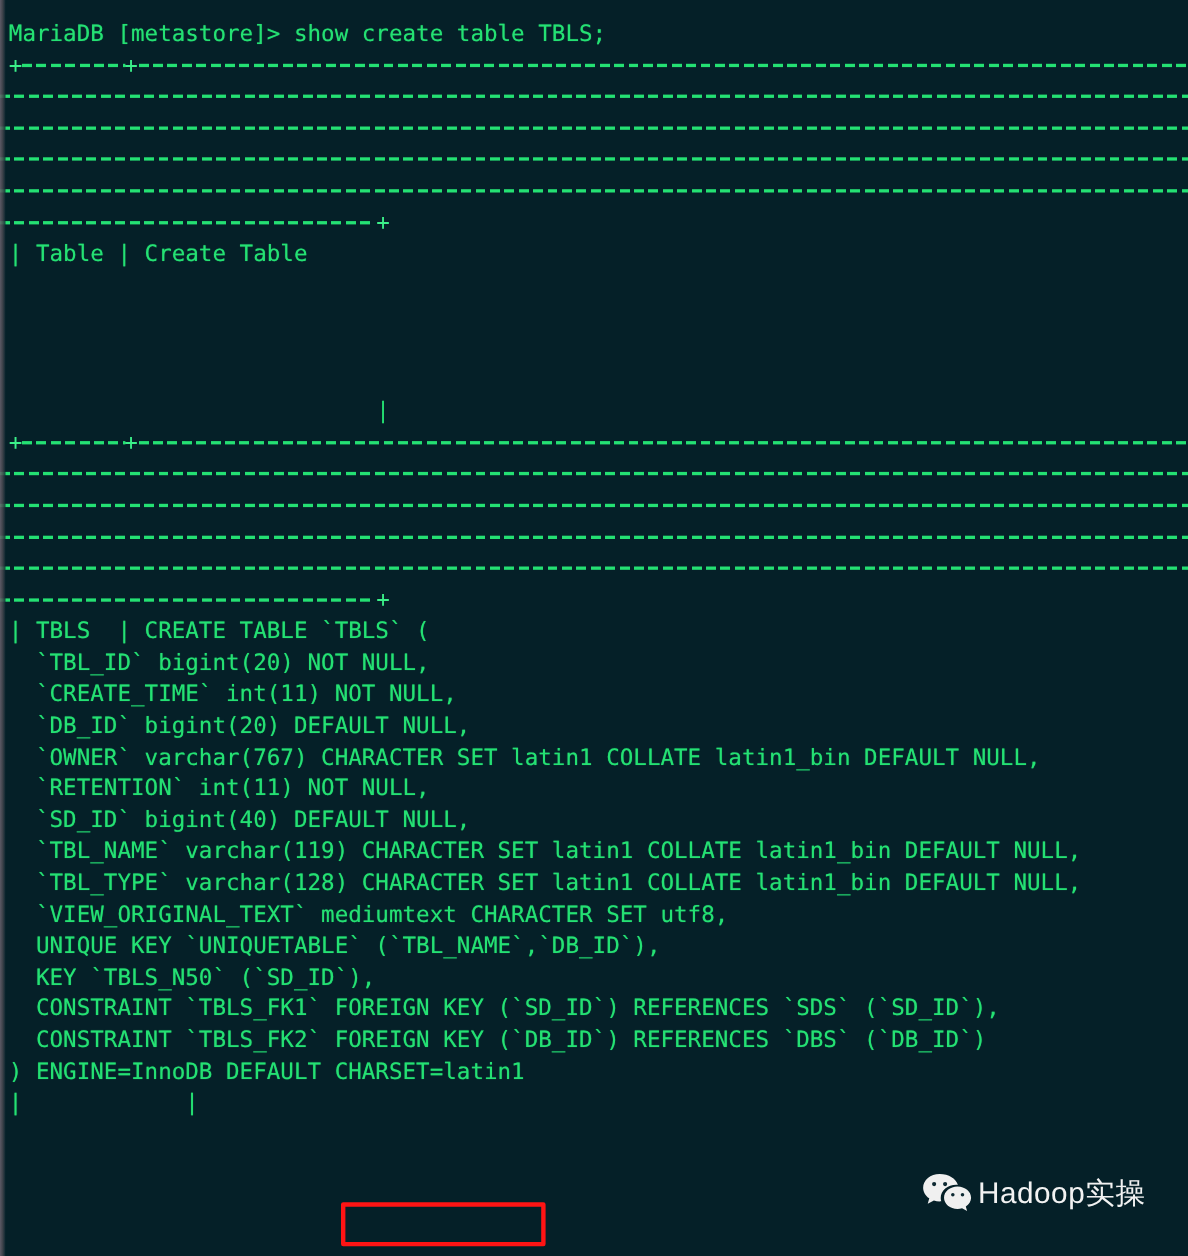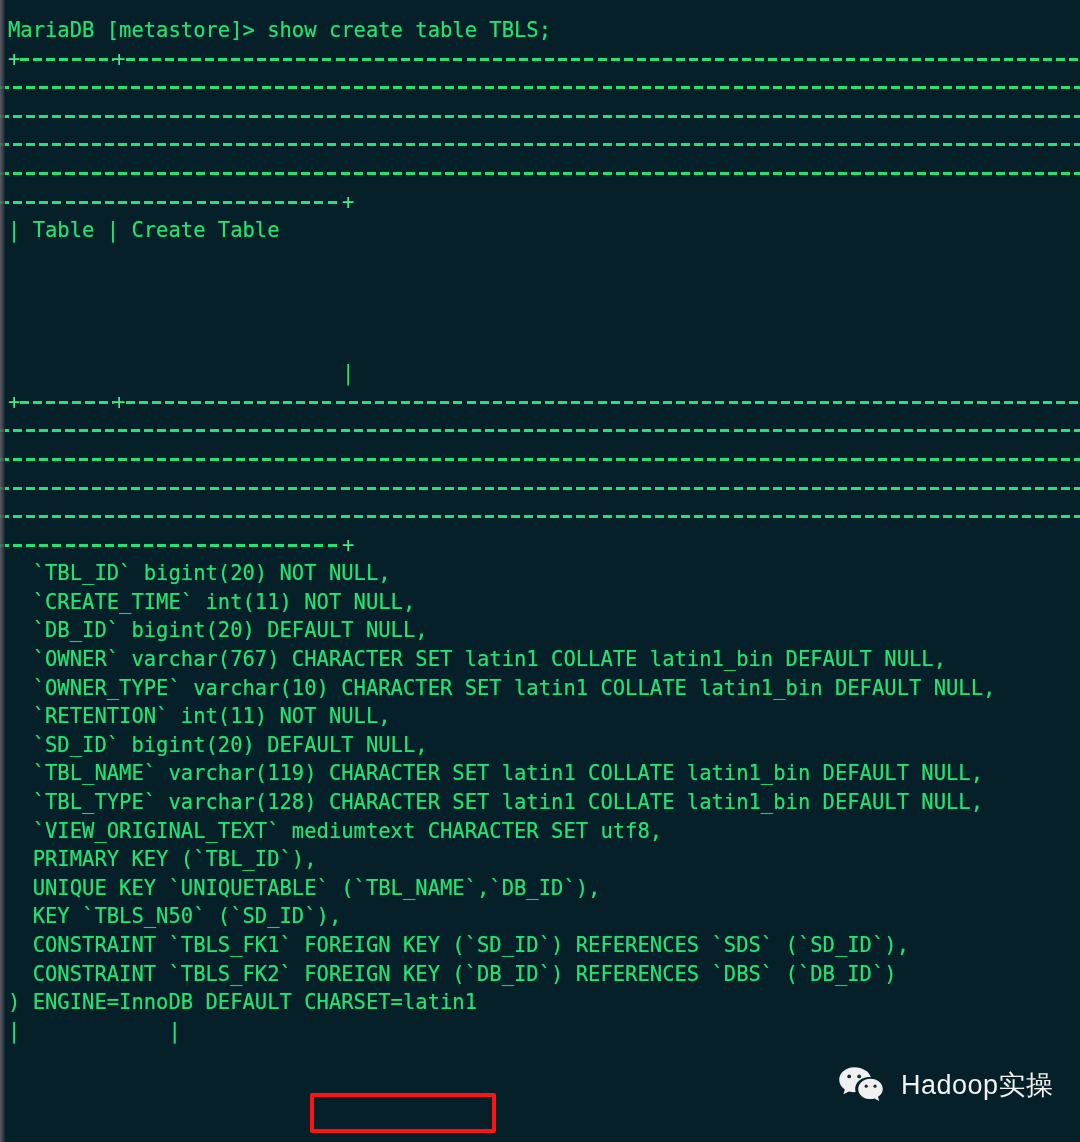--- a/index.html
+++ b/index.html
@@ -107,21 +107,21 @@
     pointer-events: none;
   }
 
   
   #watermark {
     position: absolute;
     left: 838px;
     top: 1066px;
     display: flex;
     align-items: center;
-    gap: 17px;
+    gap: 5px;
     z-index: 9;
   }
   #watermark .wm-text {
     color: #f2f2f2;
     font-family: "Liberation Sans", sans-serif;
     font-size: 27px;
     line-height: 30px;
     letter-spacing: .5px;
     white-space: nowrap;
   }
@@ -193,31 +193,30 @@
         <span class="dashes full"></span>
       </div>
     <div class="rule">
         <span class="dashes full"></span>
       </div>
     <div class="rule">
       <span class="dashes" style="left:0px; width:340px;"></span>
       <span class="plus" style="left:342px;">+</span>
     </div>
 
+    <div class="line">| TBLS  | CREATE TABLE `TBLS` (</div>
     <div class="line">  `TBL_ID` bigint(20) NOT NULL,</div>
     <div class="line">  `CREATE_TIME` int(11) NOT NULL,</div>
     <div class="line">  `DB_ID` bigint(20) DEFAULT NULL,</div>
     <div class="line">  `OWNER` varchar(767) CHARACTER SET latin1 COLLATE latin1_bin DEFAULT NULL,</div>
-    <div class="line">  `OWNER_TYPE` varchar(10) CHARACTER SET latin1 COLLATE latin1_bin DEFAULT NULL,</div>
     <div class="line">  `RETENTION` int(11) NOT NULL,</div>
-    <div class="line">  `SD_ID` bigint(20) DEFAULT NULL,</div>
+    <div class="line">  `SD_ID` bigint(40) DEFAULT NULL,</div>
     <div class="line">  `TBL_NAME` varchar(119) CHARACTER SET latin1 COLLATE latin1_bin DEFAULT NULL,</div>
     <div class="line">  `TBL_TYPE` varchar(128) CHARACTER SET latin1 COLLATE latin1_bin DEFAULT NULL,</div>
     <div class="line">  `VIEW_ORIGINAL_TEXT` mediumtext CHARACTER SET utf8,</div>
-    <div class="line">  PRIMARY KEY (`TBL_ID`),</div>
     <div class="line">  UNIQUE KEY `UNIQUETABLE` (`TBL_NAME`,`DB_ID`),</div>
     <div class="line">  KEY `TBLS_N50` (`SD_ID`),</div>
     <div class="line">  CONSTRAINT `TBLS_FK1` FOREIGN KEY (`SD_ID`) REFERENCES `SDS` (`SD_ID`),</div>
     <div class="line">  CONSTRAINT `TBLS_FK2` FOREIGN KEY (`DB_ID`) REFERENCES `DBS` (`DB_ID`)</div>
     <div class="line">) ENGINE=InnoDB DEFAULT CHARSET=latin1</div>
     <div class="line">|            |</div>
 
   </div>
 
   <div id="charset-highlight"></div>

